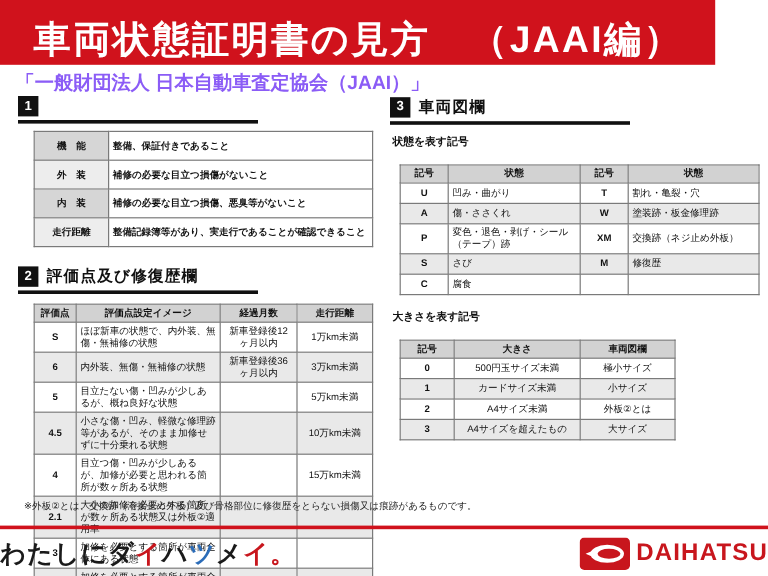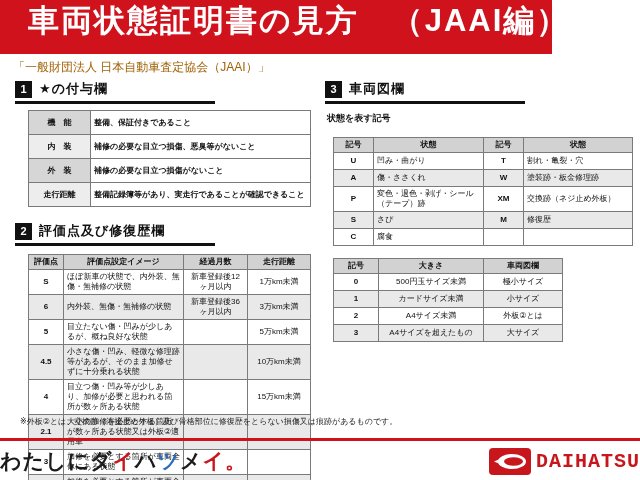--- a/index.html
+++ b/index.html
@@ -1,23 +1,23 @@
 <!DOCTYPE html>
 <html><head>
 <meta charset="utf-8">
 <style>
   html,body{margin:0;padding:0;background:#fff;}
   .page{position:relative;width:640px;height:480px;background:#ffffff;overflow:hidden;
         font-family:"Liberation Sans","DejaVu Sans",sans-serif;color:#111;}
 
   
-  .titlebar{position:absolute;left:0;top:0;width:552px;height:54px;background:#d0121c;
-            display:flex;align-items:flex-start;}
+  .titlebar{position:absolute;left:0;top:0;width:596px;height:54px;background:#d0121c;
+            display:flex;align-items:flex-end;}
   .titlebar h1{margin:0 0 0 28px;font-size:31px;font-weight:800;color:#ffffff;letter-spacing:2px;white-space:nowrap;}
-  .subtitle{position:absolute;left:13px;top:59px;font-size:12px;font-weight:400;color:#a16207;}
+  .subtitle{position:absolute;left:13px;top:59px;font-size:16px;font-weight:700;color:#8b5cf6;}
 
   
   .sec-head{display:flex;align-items:center;gap:7px;border-bottom:3px solid #111;
             padding-bottom:3px;width:200px;}
   .sec-num{width:17px;height:17px;background:#111;color:#fff;font-size:11px;font-weight:800;
            display:inline-flex;align-items:center;justify-content:center;flex:0 0 auto;}
   .sec-title{font-size:13px;font-weight:800;letter-spacing:1px;white-space:nowrap;}
 
   .left-col{position:absolute;left:15px;top:80px;width:300px;}
   .right-col{position:absolute;left:325px;top:80px;width:312px;}
@@ -52,59 +52,58 @@
   .tbl-size td{height:12px;text-align:center;}
   .tbl-size td:first-child{font-weight:700;}
   .tbl-size tbody tr:nth-child(even) td{background:#e9e9e9;}
 
   
   .footnotes{position:absolute;left:20px;top:417px;font-size:8px;color:#222;line-height:1.3;text-align:right;}
   .red-line{position:absolute;left:0;top:438px;width:640px;height:3px;background:#d0121c;}
   .footer{position:absolute;left:0;top:447px;width:640px;display:flex;align-items:center;
           justify-content:space-between;gap:18px;}
   .slogan{font-size:21px;font-weight:800;letter-spacing:1px;white-space:nowrap;}
-  .brandwrap{display:flex;align-items:center;gap:5px;font-family:Liberation Mono, monospace;}
+  .brandwrap{display:flex;align-items:center;gap:5px;}
   .dmark{display:block;}
   .brandname{font-size:20px;font-weight:800;color:#c8161d;letter-spacing:1px;}
 </style>
 </head>
 <body>
 
 <div class="page">
 
   <div class="titlebar">
     <h1>車両状態証明書の見方　（JAAI編）</h1>
   </div>
 
   <div class="subtitle">「一般財団法人 日本自動車査定協会（JAAI）」</div>
 
   <div class="left-col">
 
     <div class="sec-head">
       <span class="sec-num">1</span>
-      <span class="sec-title">★の付与欄</span>
     </div>
 
     <table class="tbl-star">
       <colgroup>
           <col style="width:62px">
           <col>
         </colgroup>
     <tbody>
           <tr>
             <td>機　能</td>
             <td>整備、保証付きであること</td>
           </tr>
           <tr>
+            <td>外　装</td>
+            <td>補修の必要な目立つ損傷がないこと</td>
+          </tr>
+          <tr>
             <td>内　装</td>
             <td>補修の必要な目立つ損傷、悪臭等がないこと</td>
-          </tr>
-          <tr>
-            <td>外　装</td>
-            <td>補修の必要な目立つ損傷がないこと</td>
           </tr>
           <tr>
             <td>走行距離</td>
             <td>整備記録簿等があり、実走行であることが確認できること</td>
           </tr>
         </tbody>
       </table>
 
     <div class="sec-head" style="margin-top:15px;">
       <span class="sec-num">2</span>
@@ -146,21 +145,21 @@
             <td>5万km未満</td>
           </tr>
           <tr>
             <td>4.5</td>
             <td>小さな傷・凹み、軽微な修理跡等があるが、そのまま加修せずに十分乗れる状態</td>
             <td></td>
             <td>10万km未満</td>
           </tr>
           <tr>
             <td>4</td>
-            <td>目立つ傷・凹み等が少しあり、加修が必要と思われる箇所が数ヶ所ある状態</td>
+            <td>目立つ傷・凹みが少しあるが、加修が必要と思われる箇所が数ヶ所ある状態</td>
             <td></td>
             <td>15万km未満</td>
           </tr>
           <tr>
             <td>2.1</td>
             <td>大小の加修を必要とする箇所が数ヶ所ある状態又は外板②適用車</td>
             <td></td>
             <td></td>
           </tr>
           <tr>
@@ -230,20 +229,21 @@
           </tr>
           <tr>
             <td>C</td>
             <td>腐食</td>
             <td></td>
             <td></td>
           </tr>
         </tbody>
       </table>
 
+    <div class="sub-label" style="margin-top:12px;">大きさを表す記号</div>
     <table class="tbl-size">
       <colgroup>
           <col style="width:45px">
           <col style="width:105px">
           <col>
         </colgroup>
     <thead>
           <tr>
             <th>記号</th>
             <th>大きさ</th>

